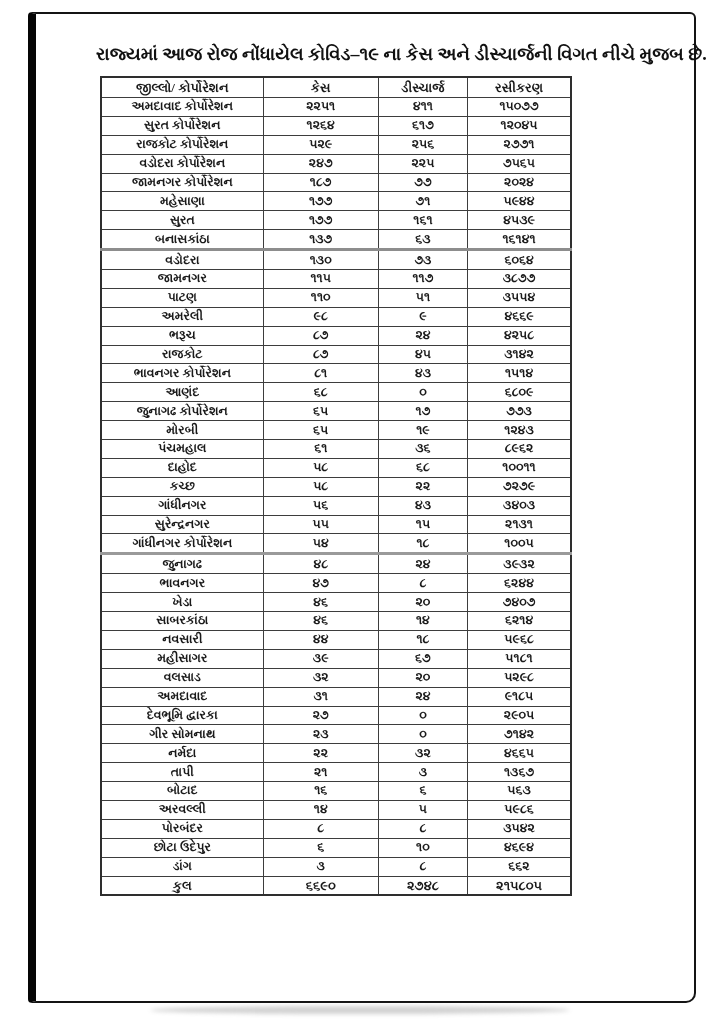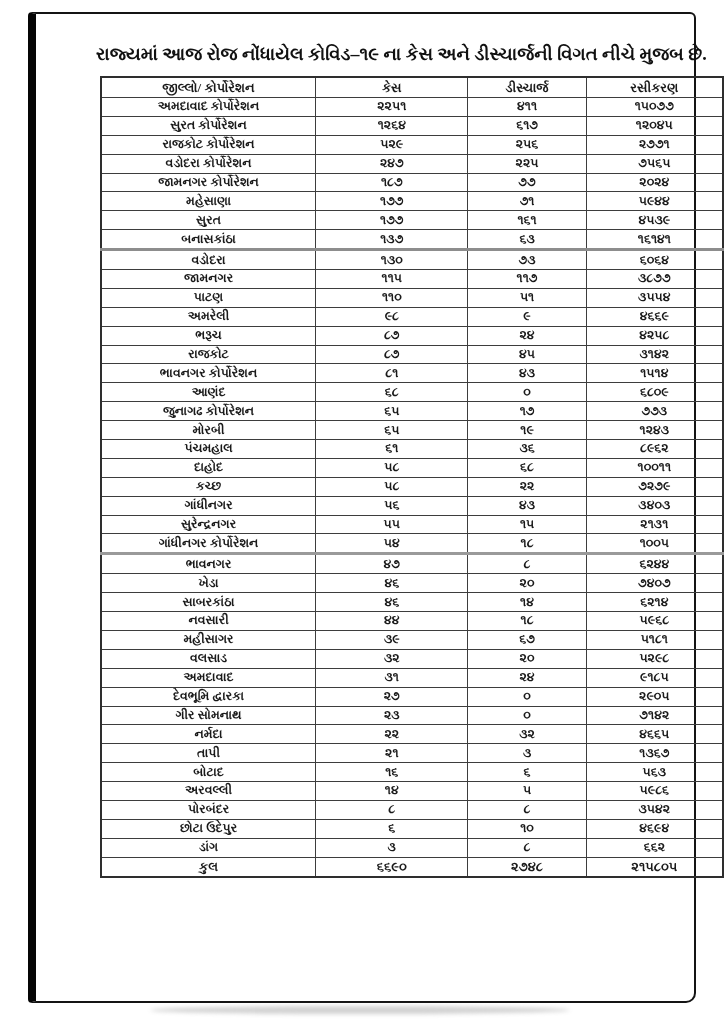--- a/index.html
+++ b/index.html
@@ -35,21 +35,21 @@
     top:44px;left:96px;width:548px;
     text-align:center;
     font-size:18px;
     font-weight:bold;
     white-space:nowrap;
     color:#111;
   }
   table.covid{
     position:absolute;
     top:76px;left:100px;
-    width:624px;
+    width:472px;
     border-collapse:collapse;
     table-layout:fixed;
     border:2px solid #2e2e2e;
   }
   table.covid th, table.covid td{
     border:1px solid #3d3d3d;
     padding:0 2px;
     text-align:center;
     vertical-align:middle;
     font-weight:bold;
@@ -231,20 +231,26 @@
         <td>૧૫</td>
         <td>૨૧૩૧</td>
       </tr>
       <tr>
         <td>ગાંધીનગર કોર્પોરેશન</td>
         <td>૫૪</td>
         <td>૧૮</td>
         <td>૧૦૦૫</td>
       </tr>
       <tr>
+        <td>જુનાગઢ</td>
+        <td>૪૮</td>
+        <td>૨૪</td>
+        <td>૩૯૩૨</td>
+      </tr>
+      <tr>
         <td>ભાવનગર</td>
         <td>૪૭</td>
         <td>૮</td>
         <td>૬૨૪૪</td>
       </tr>
       <tr>
         <td>ખેડા</td>
         <td>૪૬</td>
         <td>૨૦</td>
         <td>૭૪૦૭</td>

